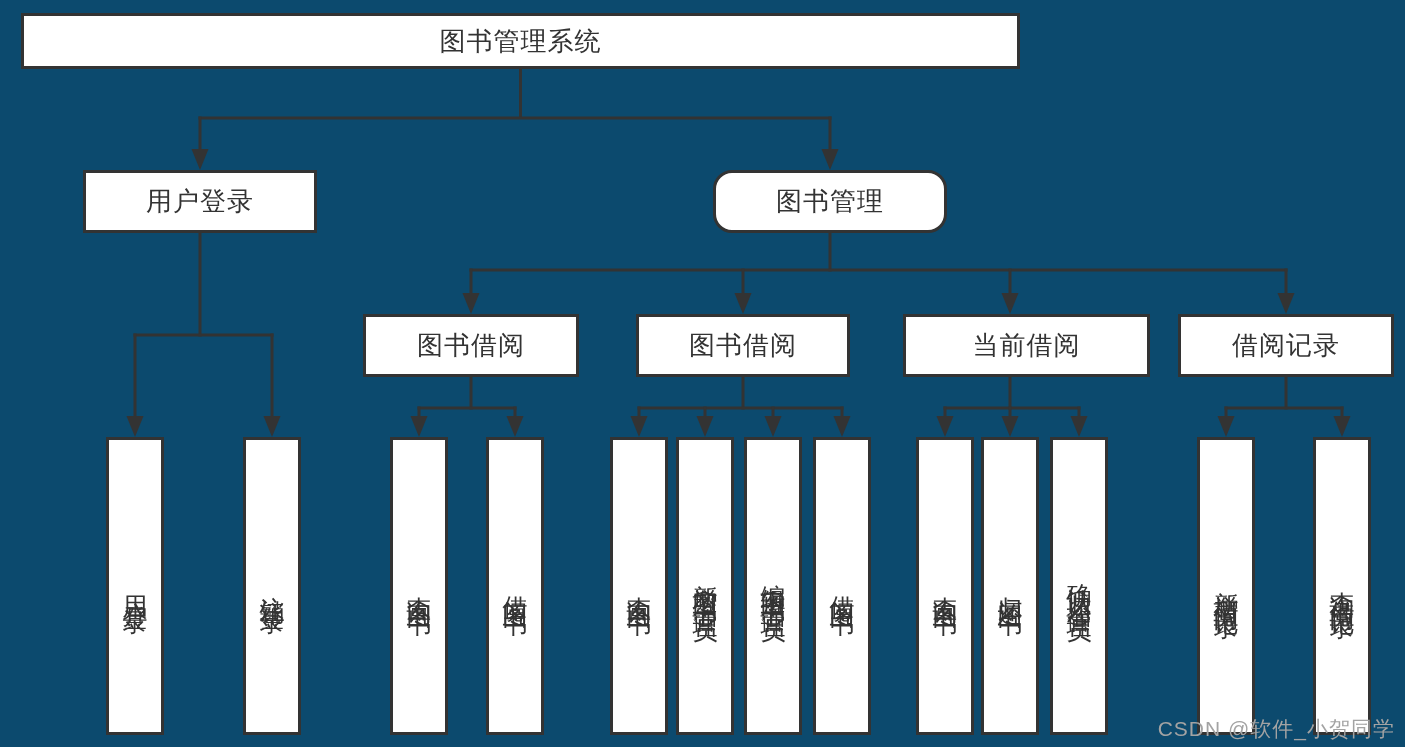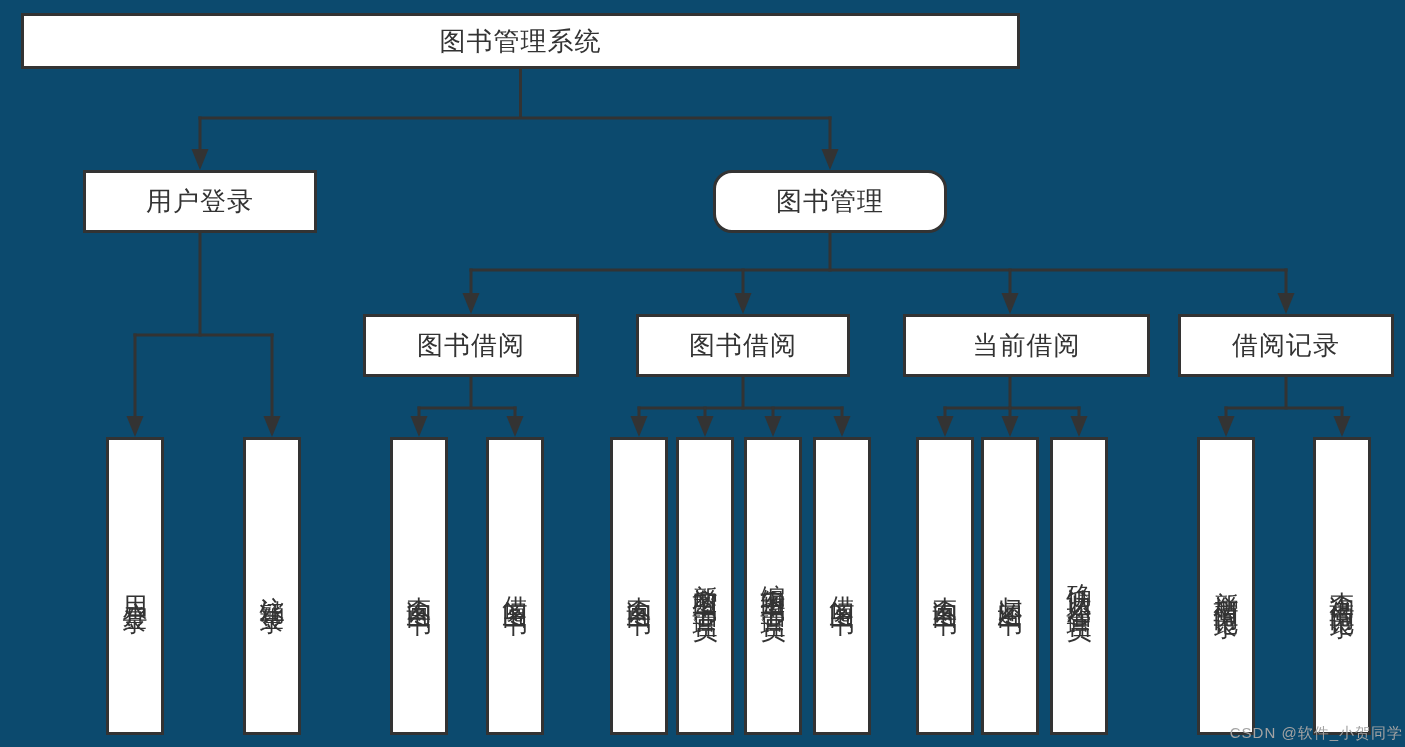--- a/index.html
+++ b/index.html
@@ -43,22 +43,22 @@
   .leaf .vtext{
     writing-mode:vertical-rl;
     text-orientation:mixed;
     font-size:25px;
     letter-spacing:5px;
     line-height:1;
     white-space:nowrap;
   }
   #watermark{
     position:absolute;
-    right:2px;bottom:4px;
-    font-size:15px;
+    right:10px;bottom:4px;
+    font-size:21px;
     color:var(--watermark);
     letter-spacing:1px;
     z-index:5;
     white-space:nowrap;
     margin-left:12px;
   }
 </style>
 </head>
 <body>
 

